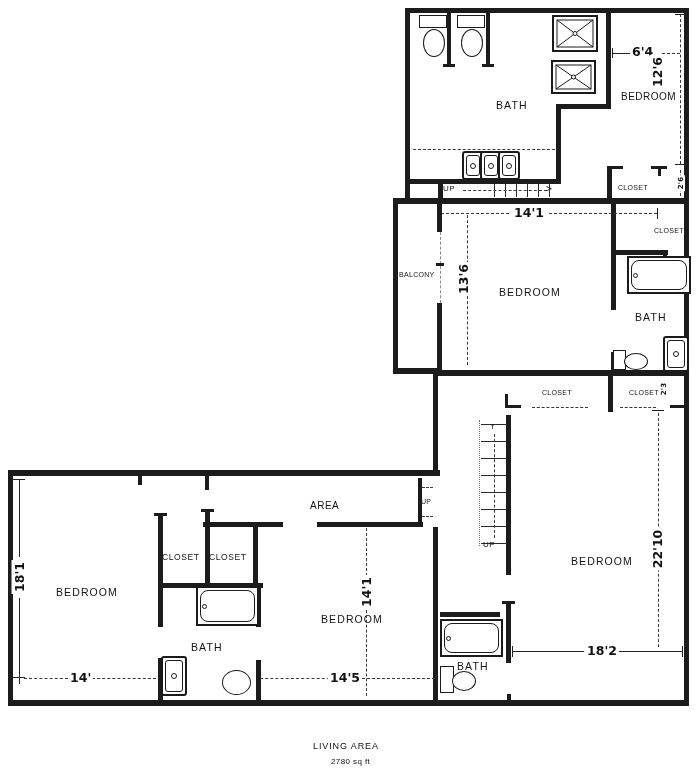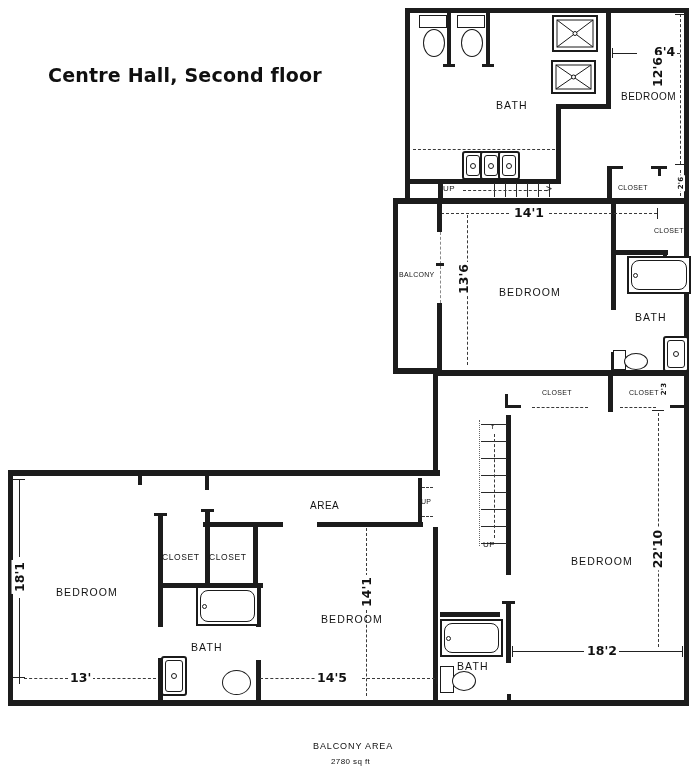--- a/index.html
+++ b/index.html
@@ -36,21 +36,20 @@
   .arrow{position:absolute;font-size:10px;color:#222;font-family:"DejaVu Sans Mono",monospace;}
   .footer1{position:absolute;left:313px;top:741px;font-size:9px;letter-spacing:.9px;color:#101010;}
   .footer2{position:absolute;left:331px;top:757px;font-size:8px;letter-spacing:.4px;color:#101010;}
   svg{position:absolute;}
 </style>
 </head>
 <body>
 
 <div class="plan">
 
-  <div class="title">Centre Hall, Second floor</div>
 
   <i class="w" style="left:405px;top:8px;width:284px;height:5px"></i>
   <i class="w" style="left:405px;top:8px;width:5px;height:195px"></i>
   <i class="w" style="left:684px;top:8px;width:5px;height:698px"></i>
   <i class="w" style="left:395px;top:198px;width:294px;height:6px"></i>
   <i class="w" style="left:393px;top:198px;width:5px;height:176px"></i>
   <i class="w" style="left:393px;top:368px;width:47px;height:6px"></i>
   <i class="w" style="left:433px;top:370px;width:256px;height:6px"></i>
   <i class="w" style="left:433px;top:372px;width:5px;height:104px"></i>
   <i class="w" style="left:8px;top:470px;width:432px;height:6px"></i>
@@ -105,21 +104,21 @@
   <i class="dh" style="left:463px;top:190px;width:84px"></i>
   <span class="arrow" style="left:546px;top:183px">&gt;</span>
   <span class="lbl s8" style="left:443px;top:184px">UP</span>
 
   <span class="lbl" style="left:496px;top:99px">BATH</span>
   <span class="lbl s10" style="left:621px;top:91px">BEDROOM</span>
   <span class="lbl s7" style="left:618px;top:184px">CLOSET</span>
   <i class="sl" style="left:613px;top:53px;width:24px;height:1px"></i>
   <i class="dh" style="left:662px;top:53px;width:18px"></i>
   <i class="sl" style="left:612px;top:48px;width:1px;height:10px"></i>
-  <span class="dim" style="left:652px;top:44px">6'4</span>
+  <span class="dim" style="left:630px;top:44px">6'4</span>
   <i class="dv" style="left:680px;top:14px;height:150px"></i>
   <i class="sl" style="left:675px;top:14px;width:10px;height:1px"></i>
   <i class="sl" style="left:675px;top:164px;width:10px;height:1px"></i>
   <span class="dim dimv" style="left:657px;top:72px">12'6</span>
   <i class="dv" style="left:680px;top:170px;height:26px"></i>
   <span class="dim dimv dimv-s" style="left:681px;top:183px">2'6</span>
 
   <i class="w" style="left:437px;top:198px;width:5px;height:34px"></i>
   <i class="w" style="left:437px;top:303px;width:5px;height:71px"></i>
   <i class="dvg" style="left:440px;top:232px;height:71px"></i>
@@ -222,27 +221,27 @@
   <i class="bowl" style="left:222px;top:670px;width:27px;height:23px"></i>
 
   <i class="sl" style="left:19px;top:479px;width:1px;height:78px"></i>
   <i class="sl" style="left:19px;top:598px;width:1px;height:78px"></i>
   <i class="sl" style="left:13px;top:479px;width:12px;height:1px"></i>
   <i class="sl" style="left:13px;top:677px;width:12px;height:1px"></i>
   <span class="dim dimv" style="left:19px;top:577px">18'1</span>
   <i class="dh" style="left:24px;top:678px;width:44px"></i>
   <i class="dh" style="left:92px;top:678px;width:64px"></i>
   <i class="sl" style="left:19px;top:672px;width:1px;height:12px"></i>
-  <span class="dim" style="left:68px;top:670px">13'</span>
+  <span class="dim" style="left:68px;top:670px">14'</span>
 
   <span class="lbl" style="left:321px;top:613px">BEDROOM</span>
   <i class="dv" style="left:366px;top:528px;height:48px"></i>
   <i class="dv" style="left:366px;top:610px;height:86px"></i>
   <span class="dim dimv" style="left:366px;top:592px">14'1</span>
   <i class="dh" style="left:260px;top:678px;width:70px"></i>
   <i class="dh" style="left:362px;top:678px;width:73px"></i>
   <i class="sl" style="left:436px;top:673px;width:1px;height:11px"></i>
-  <span class="dim" style="left:315px;top:670px">14'5</span>
-
-  <span class="footer1">BALCONY AREA</span>
+  <span class="dim" style="left:328px;top:670px">14'5</span>
+
+  <span class="footer1">LIVING AREA</span>
   <span class="footer2">2780 sq ft</span>
 
 </div>
 
 </body></html>

